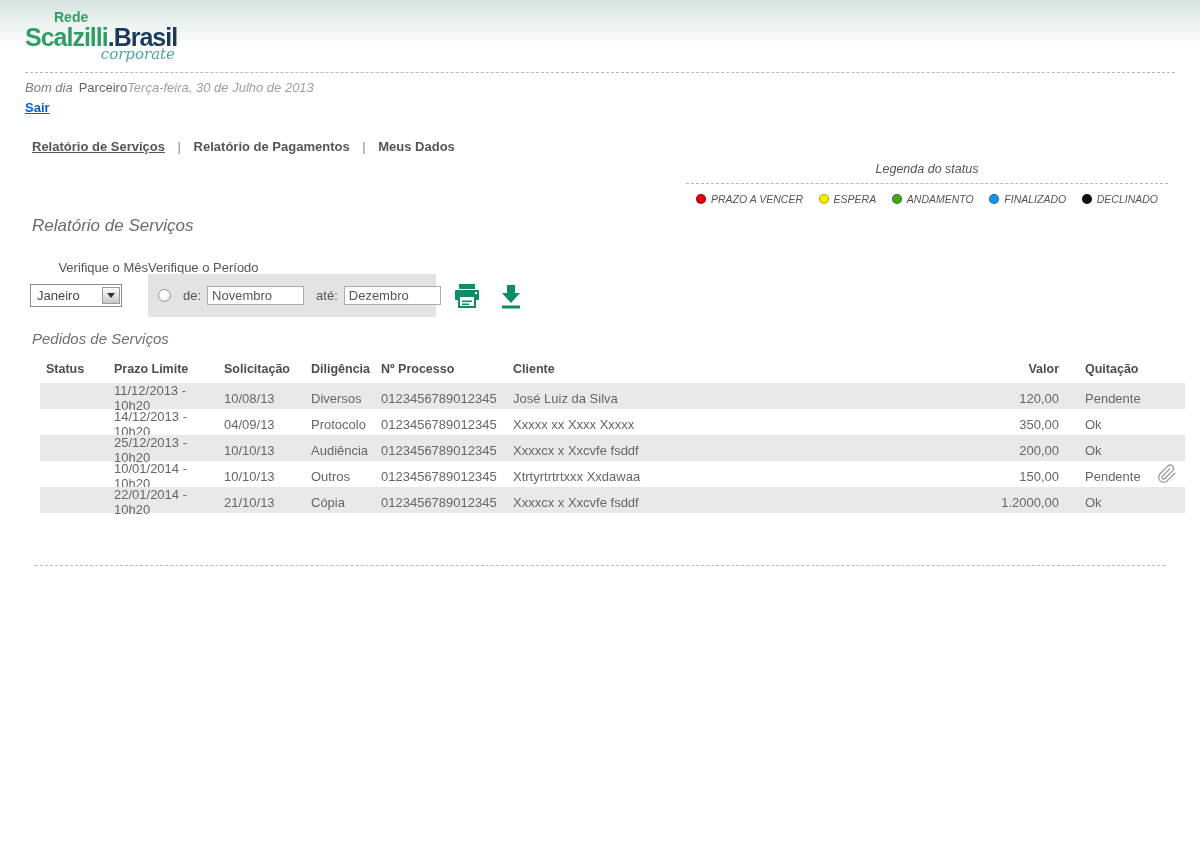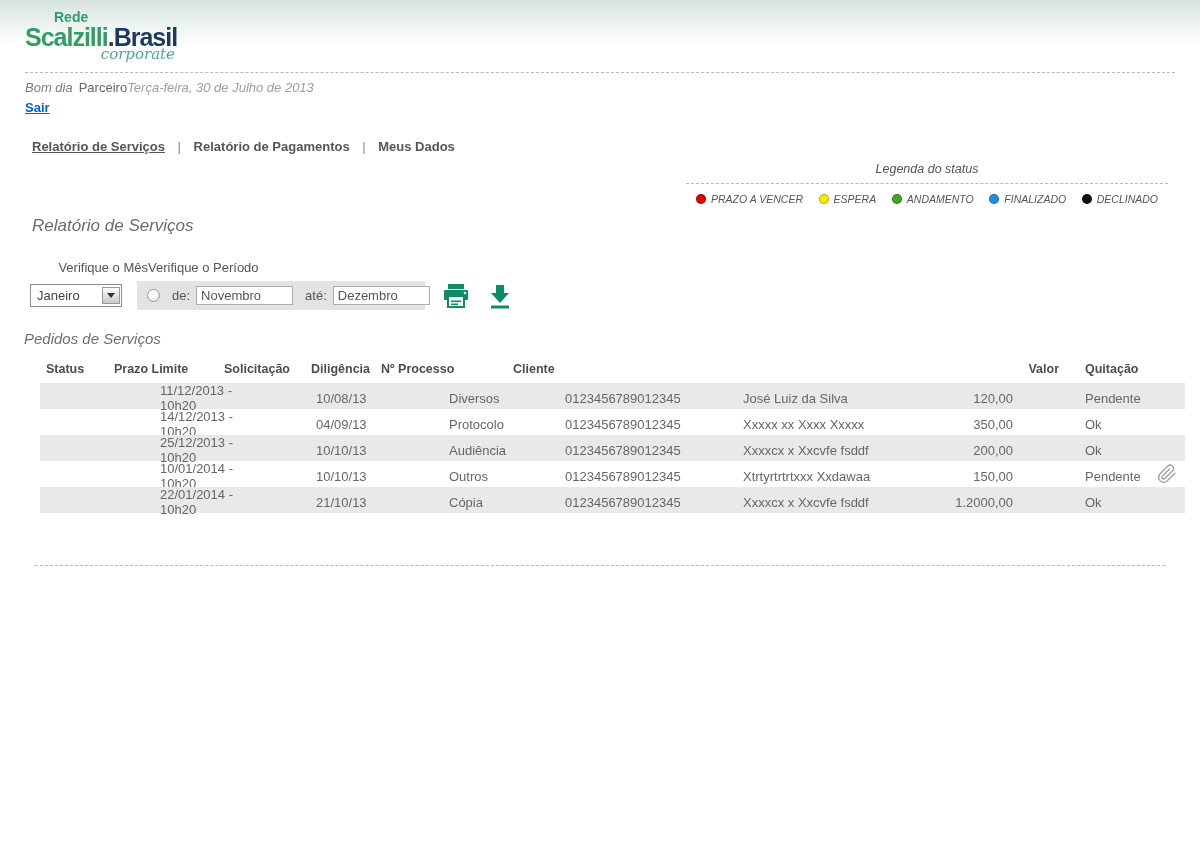--- a/index.html
+++ b/index.html
@@ -53,38 +53,38 @@
   
   .filter-labels { display:flex; margin:24px 0 0 30px; font-size:13px; color:#555; }
   .filter-labels .lbl1 { width:118px;text-align:right; }
   .controls { display:flex; align-items:center; margin:7px 0 0 30px; height:27px; }
   .select { width:92px; height:23px; border:1px solid #8c8c8c; background:#fff;
     display:flex; align-items:center; justify-content:space-between; cursor:pointer; }
   .select-value { padding-left:6px; font-size:13px; color:#444; }
   .select-arrow { width:18px; height:17px; margin-right:1px; border:1px solid #999;
     background:linear-gradient(#fdfdfd,#c9c9c9); display:flex; align-items:center; justify-content:center; }
   .tri { width:0; height:0; border-left:4px solid transparent; border-right:4px solid transparent; border-top:5px solid #333; }
-  .period-box { width:288px; height:29px; margin-left:15px; background:#e3e3e3;
+  .period-box { width:288px; height:43px; margin-left:26px; background:#e3e3e3;
     display:flex; align-items:center; padding-left:10px; }
   .radio { width:13px; height:13px; border-radius:50%; border:1px solid #9a9a9a;
     background:radial-gradient(circle at 40% 35%, #fff 30%, #d9d9d9); cursor:pointer; flex:0 0 auto; }
   .period-box label { font-size:13px; color:#555; margin-left:12px; }
   .period-box input { width:97px; height:19px; margin-left:6px; border:1px solid #acacac;
     font-family:"Liberation Sans", sans-serif; font-size:13px; color:#555; padding:0 4px; }
   .icon-btn { border:0; background:none; padding:0; margin-left:17px; cursor:pointer; line-height:0; }
 
-  .table-title { margin:21px 0 0 24px; font-size:15px; font-style:italic; color:#6e6e6e; font-weight:normal; }
+  .table-title { margin:21px 0 0 32px; font-size:15px; font-style:italic; color:#6e6e6e; font-weight:normal; }
 
   
   .table { margin:10px 0 0 40px; width:1145px; font-size:13px; }
   .grid-cols { display:grid; grid-template-columns:74px 110px 87px 70px 132px 1fr 105px 100px; }
   .thead { font-weight:bold; color:#4d4d4d; font-size:12.5px; padding:5px 0 7px 0; }
   .thead .c-status { padding-left:6px; }
   .c-valor { text-align:right; padding-right:26px; }
-  .trow { height:26px; align-items:center; position:relative; color:#666;gap:46px; }
+  .trow { height:26px; align-items:center; position:relative; color:#666; }
   .tbody .trow:nth-child(odd) { background:#e9e9e9; }
   .statusbar { width:57px; height:21px; background:linear-gradient(90deg, var(--c) 0%, var(--c) 28%, #ffffff 100%); }
   .clip { position:absolute; right:8px; top:2px; }
 
   .hr2 { margin:52px 35px 0 35px; }
 </style>
 </head>
 <body>
 
 <div class="page">

